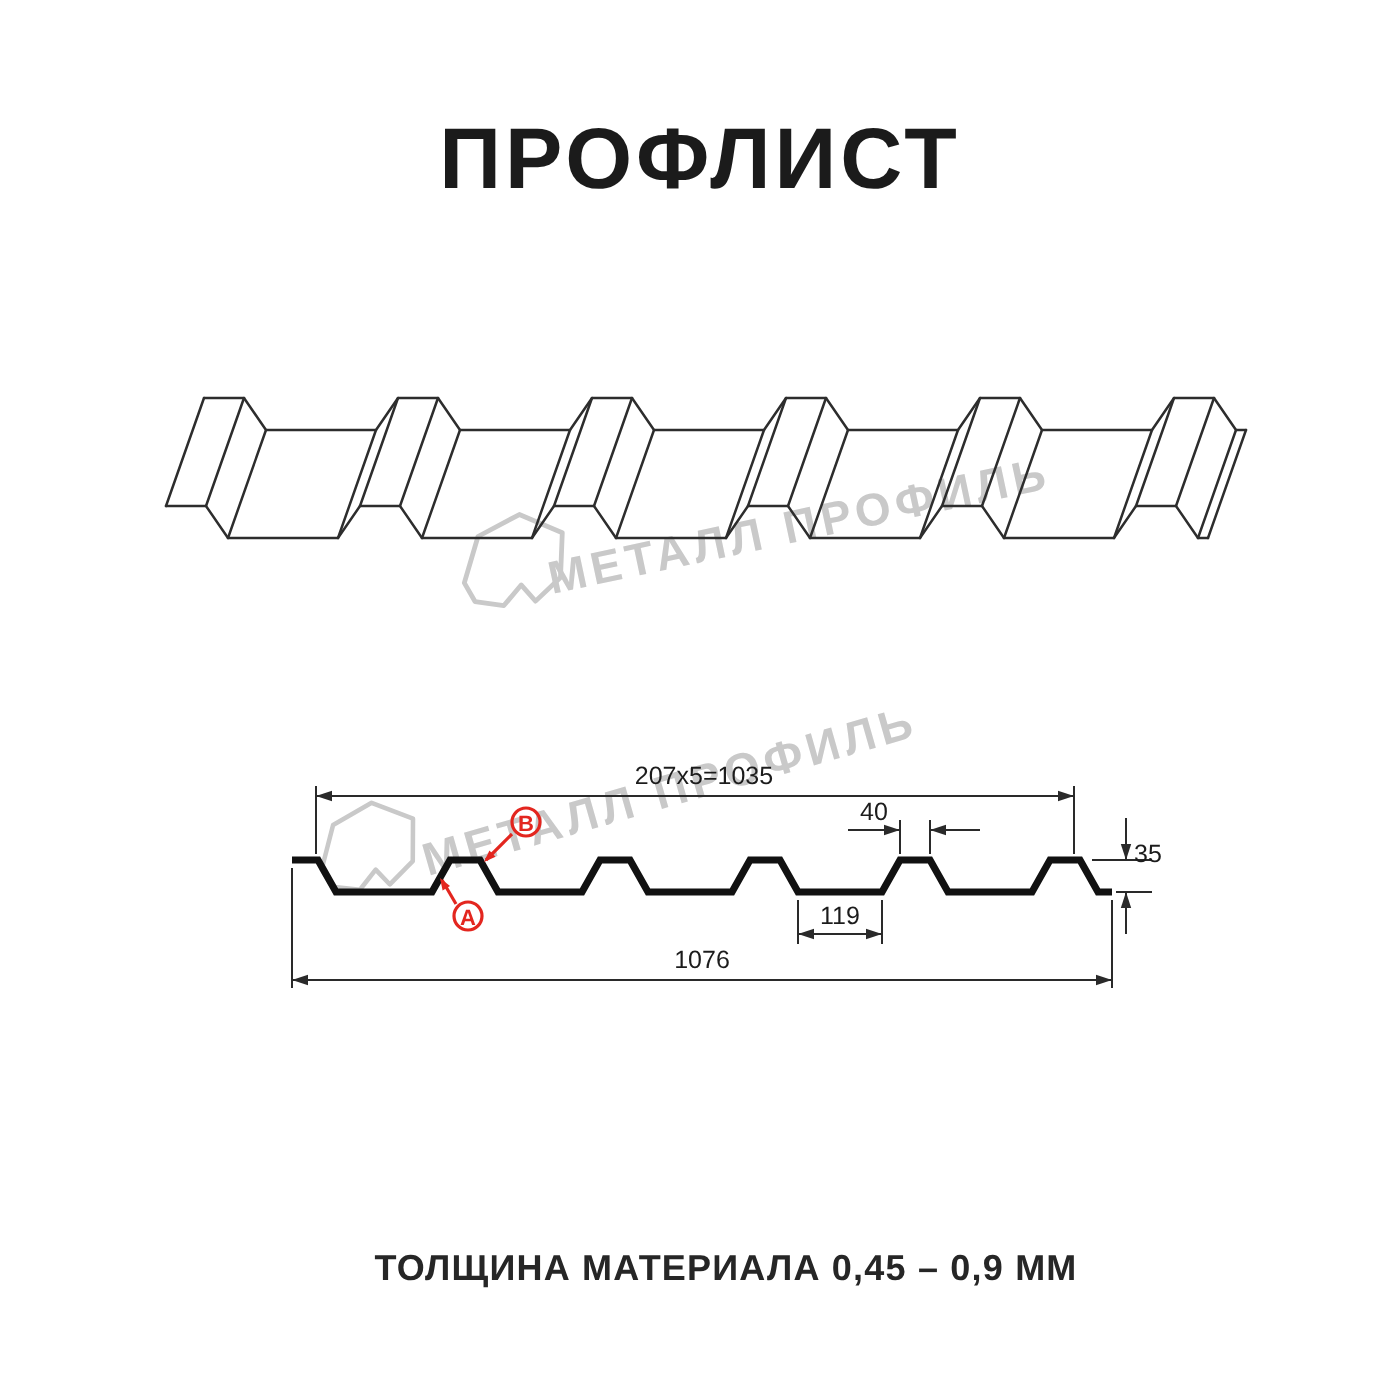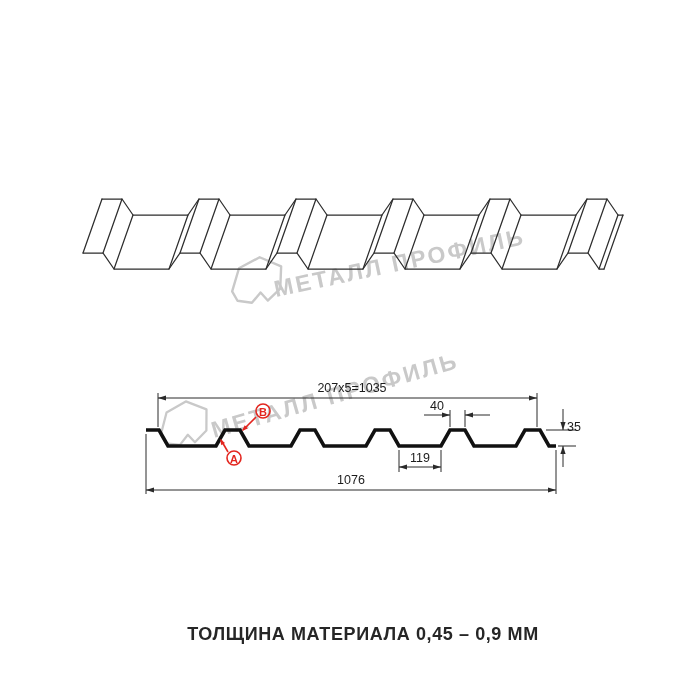--- a/index.html
+++ b/index.html
@@ -39,20 +39,21 @@
   .redletter{
     font-family:"Liberation Sans", sans-serif;font-size:11px;font-weight:700;
     fill:#e3261f;text-anchor:middle;
   }
 </style>
 </head>
 <body>
 
 <div class="canvas">
 
+  <div class="page-title">ПРОФЛИСТ</div>
 
   <svg width="700" height="700" viewBox="0 0 700 700">
 
     <g>
       <g transform="translate(226,262) rotate(-8)">
         <path class="wm-logo" d="M2,30 L12,8 L34,0 L54,12 L50,34 L36,44 L30,35 L20,44 L6,40 Z"></path>
       </g>
       <text class="wm-text" transform="translate(276,297) rotate(-12)">МЕТАЛЛ ПРОФИЛЬ</text>
     </g>
 

